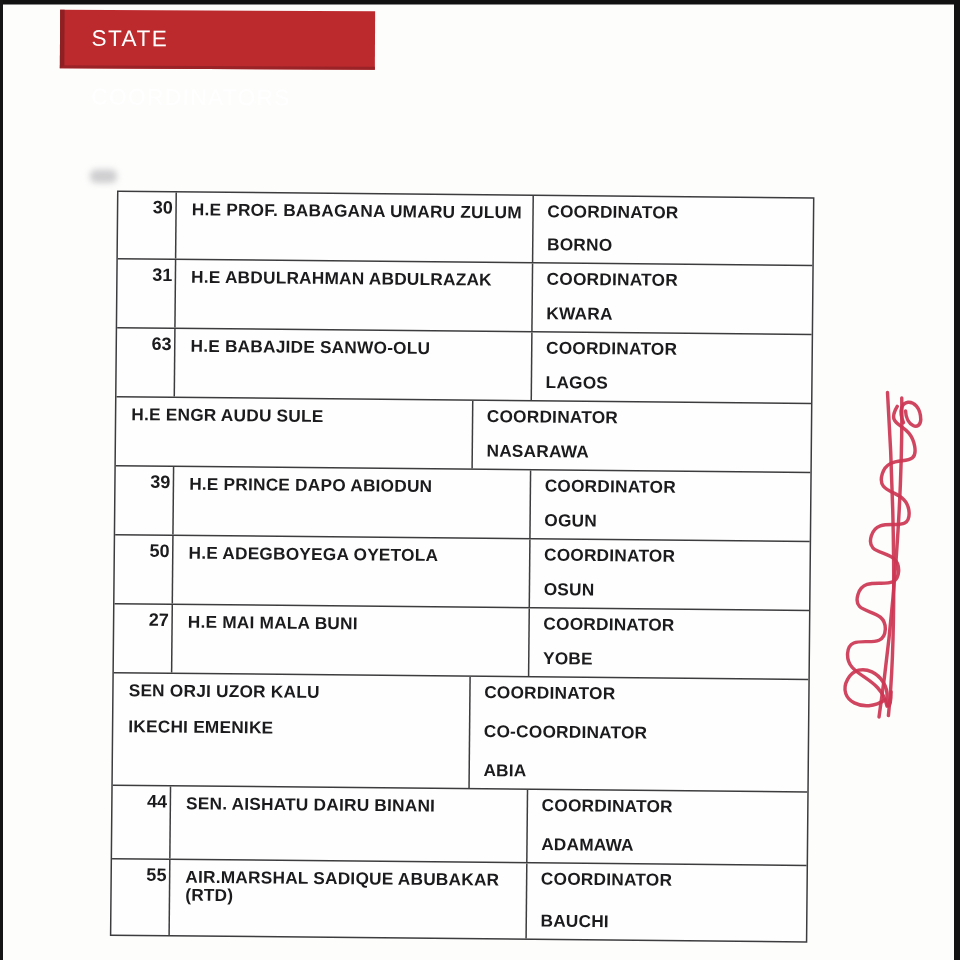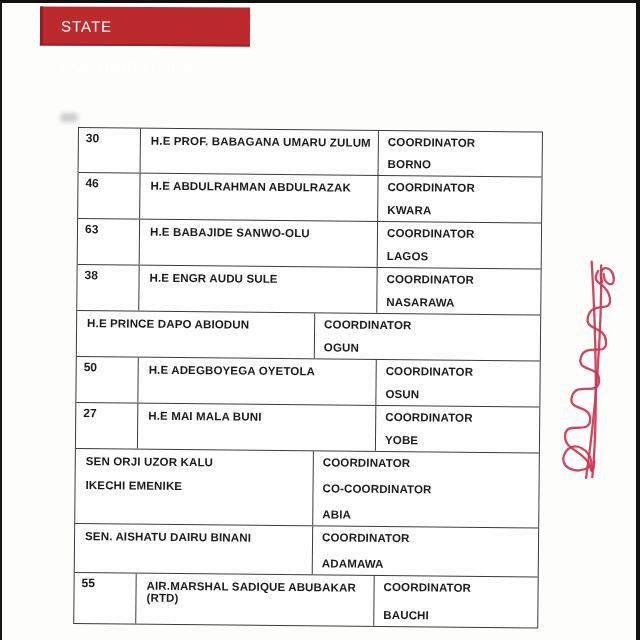--- a/index.html
+++ b/index.html
@@ -32,22 +32,22 @@
     transform:rotate(0.55deg);transform-origin:top left;
     background:rgba(255,255,255,0.6);
   }
   .row{display:flex;border-bottom:1.4px solid #3c3c3e;height:46px;box-sizing:border-box;}
   .row:nth-child(1){height:45px;}
   .row:nth-child(8){height:75px;}
   .row:nth-child(9){height:49px;}
   .row:nth-child(10){height:50px;border-bottom:none;}
   .cell{box-sizing:border-box;overflow:hidden;}
   .cell-num{
-    width:62px;border-right:1.4px solid #3c3c3e;
-    padding:3px 0 0 7px;font-size:12px;font-weight:700;
+    width:39px;border-right:1.4px solid #3c3c3e;
+    padding:3px 0 0 23px;font-size:12px;font-weight:700;
   }
   .cell-name{
     width:238px;border-right:1.4px solid #3c3c3e;
     padding:6px 4px 4px 10px;font-size:11.5px;font-weight:600;letter-spacing:.15px;
   }
   .cell-name .name-line + .name-line{margin-top:12px;}
   .cell-role{
     flex:1;display:flex;flex-direction:column;justify-content:space-between;
     padding:5px 6px 5px 9px;font-size:11.5px;font-weight:600;letter-spacing:.15px;
   }
@@ -88,50 +88,50 @@
       <div class="cell cell-num">30</div>
       <div class="cell cell-name">
         <div class="name-line">H.E PROF. BABAGANA UMARU ZULUM</div>
       </div>
       <div class="cell cell-role">
         <div>COORDINATOR</div>
         <div>BORNO</div>
       </div>
     </div>
     <div class="row">
-      <div class="cell cell-num">46</div>
+      <div class="cell cell-num">31</div>
       <div class="cell cell-name">
         <div class="name-line">H.E ABDULRAHMAN ABDULRAZAK</div>
       </div>
       <div class="cell cell-role">
         <div>COORDINATOR</div>
         <div>KWARA</div>
       </div>
     </div>
     <div class="row">
       <div class="cell cell-num">63</div>
       <div class="cell cell-name">
         <div class="name-line">H.E BABAJIDE SANWO-OLU</div>
       </div>
       <div class="cell cell-role">
         <div>COORDINATOR</div>
         <div>LAGOS</div>
       </div>
     </div>
     <div class="row">
-      <div class="cell cell-num">38</div>
       <div class="cell cell-name">
         <div class="name-line">H.E ENGR AUDU SULE</div>
       </div>
       <div class="cell cell-role">
         <div>COORDINATOR</div>
         <div>NASARAWA</div>
       </div>
     </div>
     <div class="row">
+      <div class="cell cell-num">39</div>
       <div class="cell cell-name">
         <div class="name-line">H.E PRINCE DAPO ABIODUN</div>
       </div>
       <div class="cell cell-role">
         <div>COORDINATOR</div>
         <div>OGUN</div>
       </div>
     </div>
     <div class="row">
       <div class="cell cell-num">50</div>
@@ -158,20 +158,21 @@
         <div class="name-line">SEN ORJI UZOR KALU</div>
         <div class="name-line">IKECHI EMENIKE</div>
       </div>
       <div class="cell cell-role">
         <div>COORDINATOR</div>
         <div>CO-COORDINATOR</div>
         <div>ABIA</div>
       </div>
     </div>
     <div class="row">
+      <div class="cell cell-num">44</div>
       <div class="cell cell-name">
         <div class="name-line">SEN. AISHATU DAIRU BINANI</div>
       </div>
       <div class="cell cell-role">
         <div>COORDINATOR</div>
         <div>ADAMAWA</div>
       </div>
     </div>
     <div class="row">
       <div class="cell cell-num">55</div>

